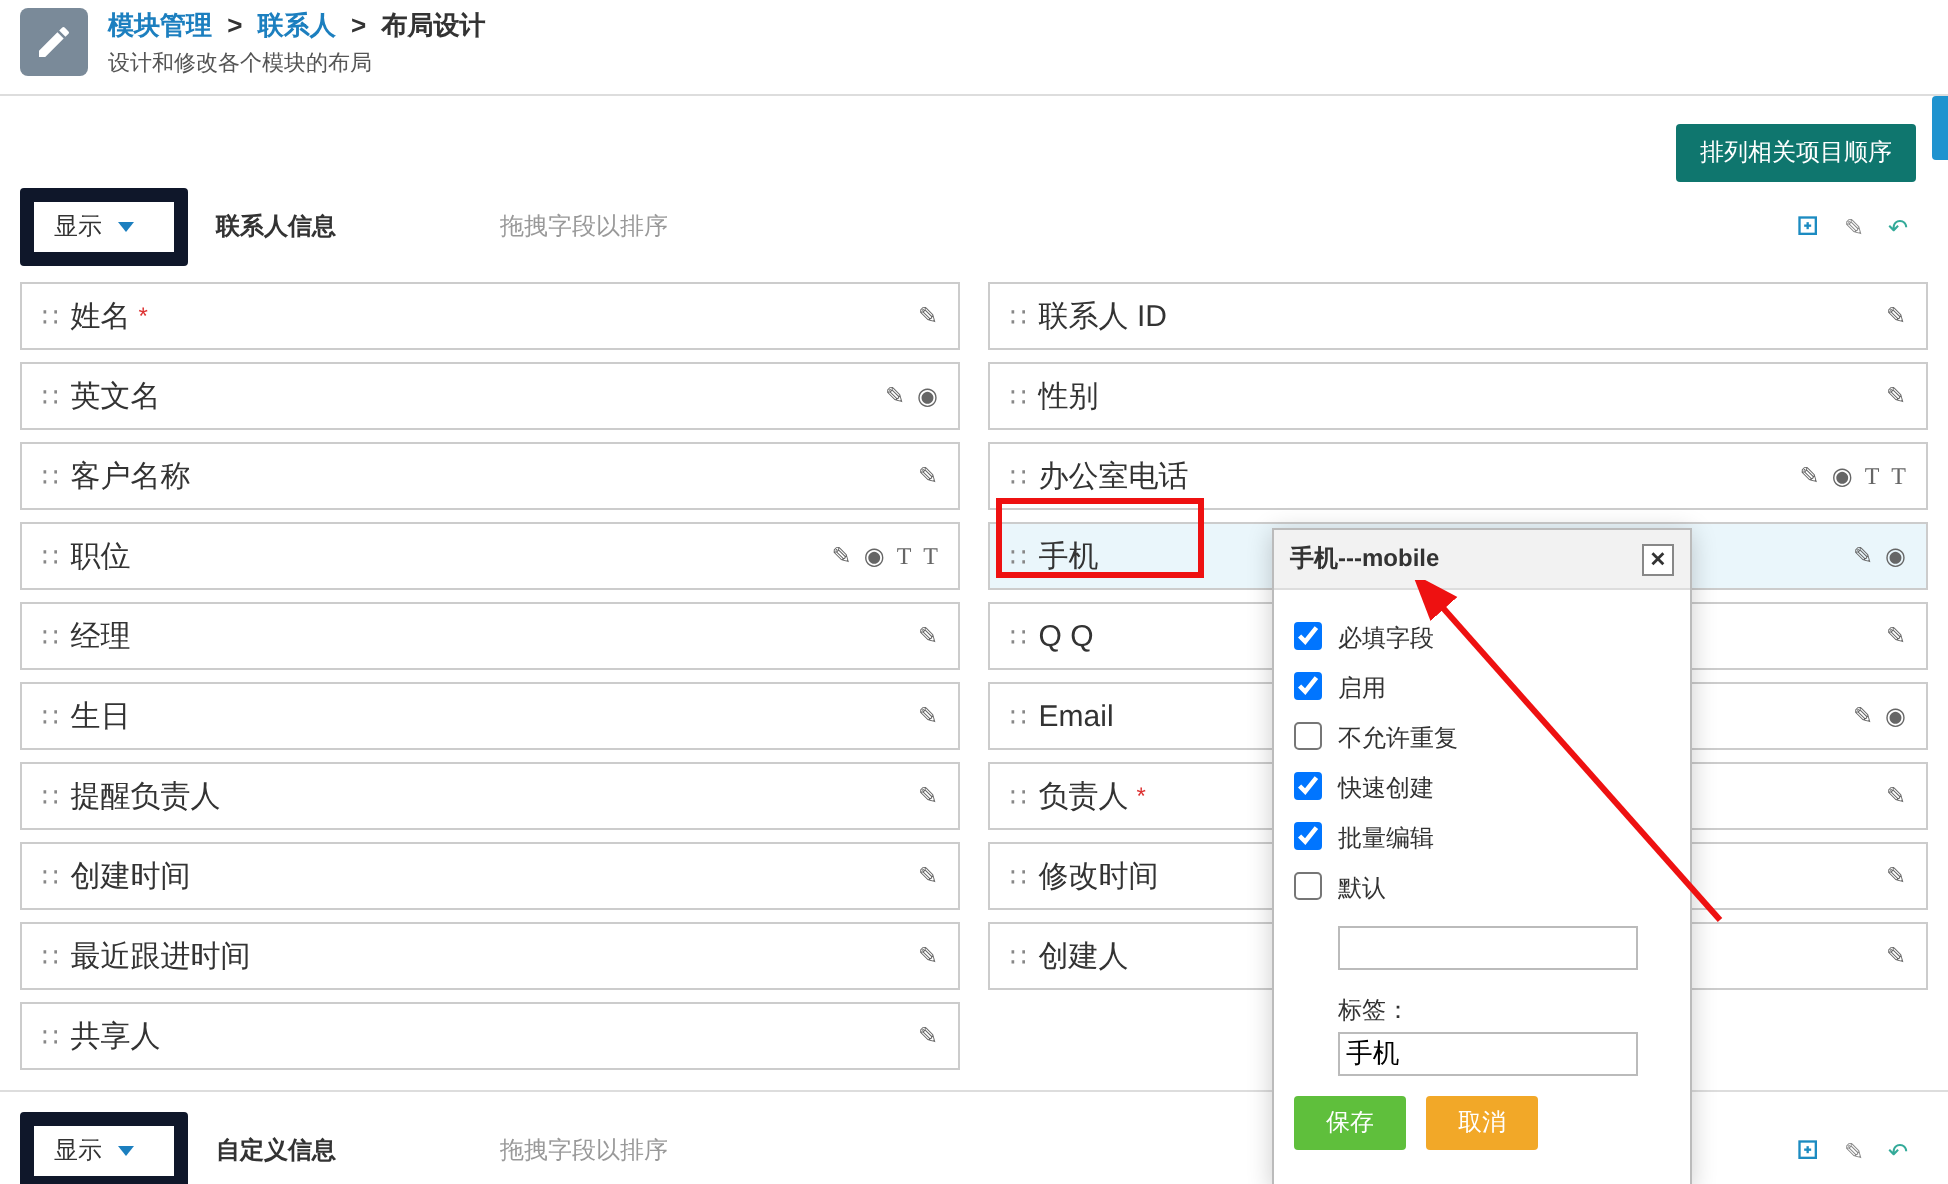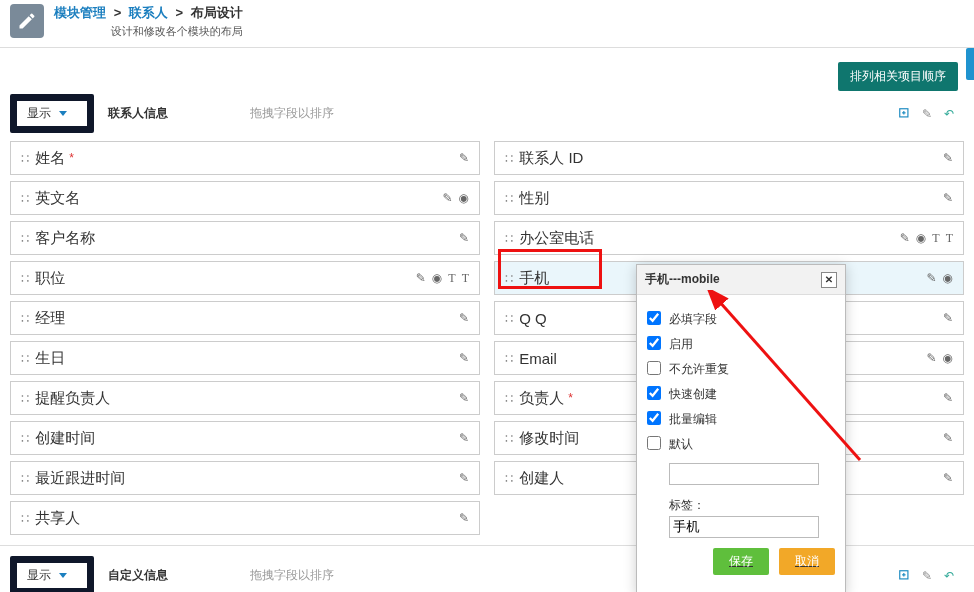--- a/index.html
+++ b/index.html
@@ -3,21 +3,21 @@
 <meta charset="utf-8">
 <style>
 *{box-sizing:border-box;margin:0;padding:0;}
 body{font-family:"Microsoft YaHei",Arial,sans-serif;font-size:12px;color:#333;background:#fff;width:974px;height:592px;overflow:hidden;position:relative;}
 .header{display:flex;align-items:flex-start;padding:4px 10px 8px 10px;border-bottom:1px solid #ddd;}
 .header-icon{width:34px;height:34px;background:#7a8a99;border-radius:4px;display:flex;align-items:center;justify-content:center;margin-right:10px;}
 .header-icon svg{fill:#fff;}
 .breadcrumb{font-size:13px;font-weight:bold;line-height:18px;text-align:center;}
 .breadcrumb a{color:#1c7fbf;text-decoration:none;}
 .breadcrumb .sep{color:#333;margin:0 4px;}
-.subdesc{font-size:11px;color:#555;margin-top:2px;text-align:right;}
+.subdesc{font-size:11px;color:#555;margin-top:2px;}
 .sort-btn{position:absolute;right:16px;top:50px;background:#0f766e;color:#fff;padding:6px 12px;border:none;border-radius:2px;font-size:12px;cursor:pointer;margin-top:12px;}
 .blue-bar{position:absolute;right:0;top:48px;width:8px;height:32px;background:#1f93cf;border-radius:2px 0 0 2px;}
 .section-row{display:flex;align-items:center;padding:6px 10px;margin-top:4px;}
 .display-btn{border:7px solid #0f172a;padding:4px 20px 4px 10px;border-radius:2px;background:#fff;position:relative;cursor:pointer;font-size:12px;margin-right:14px;min-width:70px;display:flex;align-items:center;justify-content:space-between;}
 .display-btn .caret{width:0;height:0;border-left:4px solid transparent;border-right:4px solid transparent;border-top:5px solid #1c7fbf;margin-left:8px;}
 .section-title{font-weight:bold;font-size:12px;margin-right:30px;}
 .section-hint{color:#999;font-size:12px;position:absolute;left:250px;}
 .section-tools{margin-left:auto;position:absolute;right:18px;display:flex;gap:8px;}
 .tool-ic{width:14px;height:14px;display:inline-flex;align-items:center;justify-content:center;cursor:pointer;color:#1c8bc1;}
 .columns{display:flex;gap:14px;padding:2px 10px 0 10px;}
@@ -30,21 +30,21 @@
 .field .acts span{cursor:pointer;font-size:12px;}
 .field.highlight{background:#eaf6fb;}
 .red-box{position:absolute;border:3px solid #e11;pointer-events:none;z-index:10;}
 .popup{position:absolute;width:210px;background:#fff;border:1px solid #bbb;box-shadow:0 2px 12px rgba(0,0,0,.2);z-index:50;}
 .popup-hd{display:flex;align-items:center;justify-content:space-between;background:#f2f2f2;border-bottom:1px solid #ddd;padding:6px 8px;font-weight:bold;font-size:12px;}
 .popup-close{width:16px;height:16px;border:1px solid #888;display:flex;align-items:center;justify-content:center;font-size:10px;cursor:pointer;background:#fff;}
 .popup-body{padding:8px 10px;}
 .chk-row{display:flex;margin:8px 0;font-size:12px;gap:8px;}
 .chk-row input[type=checkbox]{width:14px;height:14px;}
 .def-input{width:150px;border:1px solid #bbb;padding:3px;margin-top:2px;height:22px;}
-.popup-ft{display:flex;gap:10px;justify-content:flex-end;padding:10px 0;text-decoration:underline;}
+.popup-ft{display:flex;gap:10px;justify-content:flex-start;padding:10px 0;}
 .btn-save{background:#5fbf3c;color:#fff;border:none;padding:5px 16px;cursor:pointer;font-size:12px;border-radius:2px;}
 .btn-cancel{background:#f2a828;color:#fff;border:none;padding:5px 16px;cursor:pointer;font-size:12px;border-radius:2px;}
 .divider{border-top:1px solid #ddd;margin:10px 0 4px 0;}
 .second-section{margin-top:8px;}
 .arrow-svg{position:absolute;z-index:60;pointer-events:none;}
 .section2-fields{margin:2px 10px;}
 .section2-row{border:1px solid #ccc;height:30px;display:flex;align-items:center;}
 </style>
 </head>
 <body>

